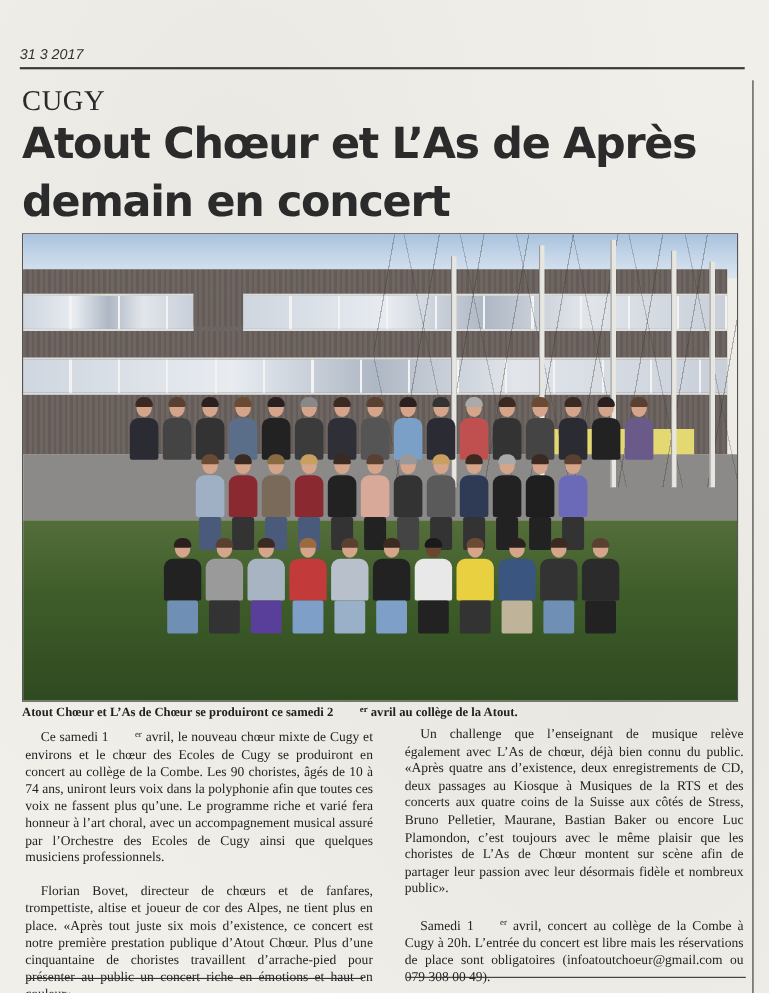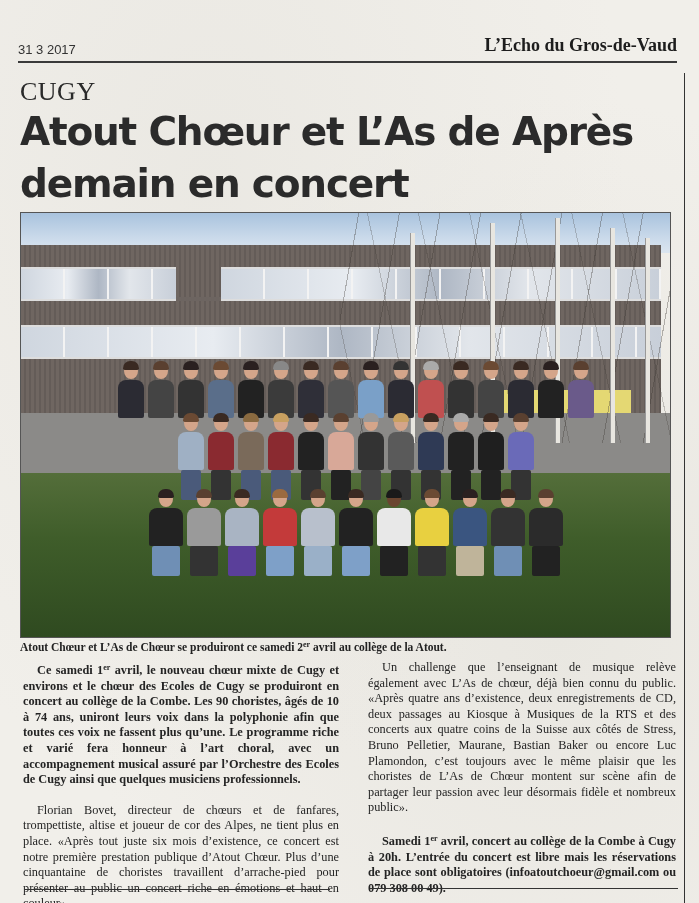--- a/index.html
+++ b/index.html
@@ -10,21 +10,21 @@
     color: #222;
   }
   .paper-noise {
     position: absolute; inset: 0;
     background:
       radial-gradient(ellipse at 30% 20%, rgba(230,228,222,0.6), transparent 60%),
       radial-gradient(ellipse at 80% 70%, rgba(225,223,216,0.5), transparent 60%),
       #f1efea;
   }
   .masthead {
-    position: absolute; left: 18px; right: 22px; top: 32px; height: 30px;
+    position: absolute; left: 18px; right: 22px; top: 32px; height: 30px; font-style: italic;
   }
   .date {
     position: absolute; left: 0; top: 10px;
     font-family: "Liberation Sans", sans-serif; font-size: 13px; color: #333;
   }
   .paper-name {
     position: absolute; right: 0; top: 3px;
     font-family: "Liberation Serif", serif; font-weight: bold; font-size: 18px; color: #1d1d1d;
   }
   .masthead-rule {
@@ -78,35 +78,34 @@
     position: absolute; left: 20px; top: 640px; width: 660px;
     font-family: "Liberation Serif", serif; font-weight: bold; font-size: 11.5px; color: #222;
   }
   .col {
     position: absolute; font-family: "Liberation Serif", serif; font-size: 12.3px; line-height: 15.6px;
     color: #242424; text-align: justify;
   }
   .col p { margin: 0; text-indent: 14px; }
   .col-left { left: 23px; top: 660px; width: 316px; }
   .col-right { left: 368px; top: 660px; width: 308px; }
-  .bold { font-weight: bold; }
+  .bold { font-weight: normal; }
   .gap { height: 15px; }
   .byline { text-align: right; margin-top: 2px; }
-  .sup { font-size: 8px; vertical-align: 4px; }
+  .sup { font-size: 8px; vertical-align: 4px; margin-left: 24px; }
   .bottom-rule-left { position:absolute; left:24px; top:889px; width:306px; border-top:1.5px solid #333; }
   .bottom-rule-right { position:absolute; left:370px; top:888px; width:308px; border-top:1.5px solid #333; }
 </style>
 </head>
 <body>
 
 <div class="paper-noise"></div>
 
 <div class="masthead">
   <span class="date">31 3 2017</span>
-  <span class="paper-name">L’Echo du Gros-de-Vaud</span>
 </div>
 <div class="masthead-rule"></div>
 <div class="right-rule"></div>
 
 <div class="kicker">CUGY</div>
 <div class="headline">
   <div>Atout Chœur et L’As de Après</div>
   <div>demain en concert</div>
 </div>
 

